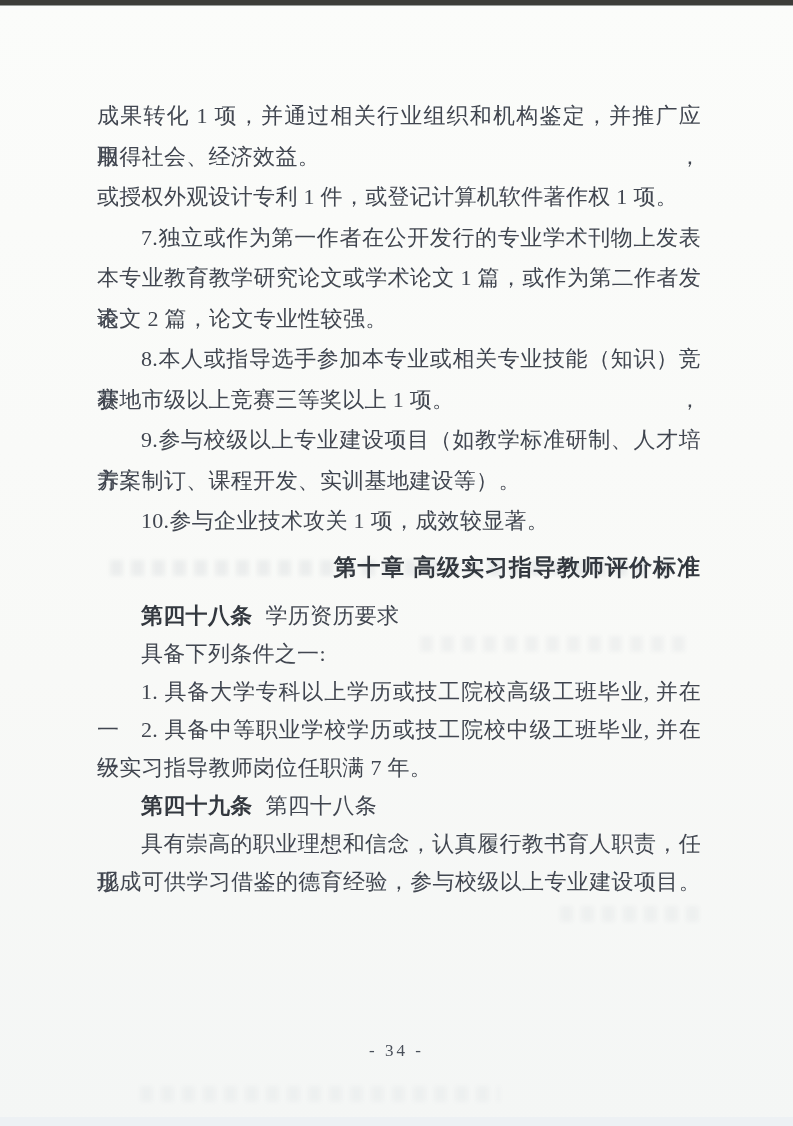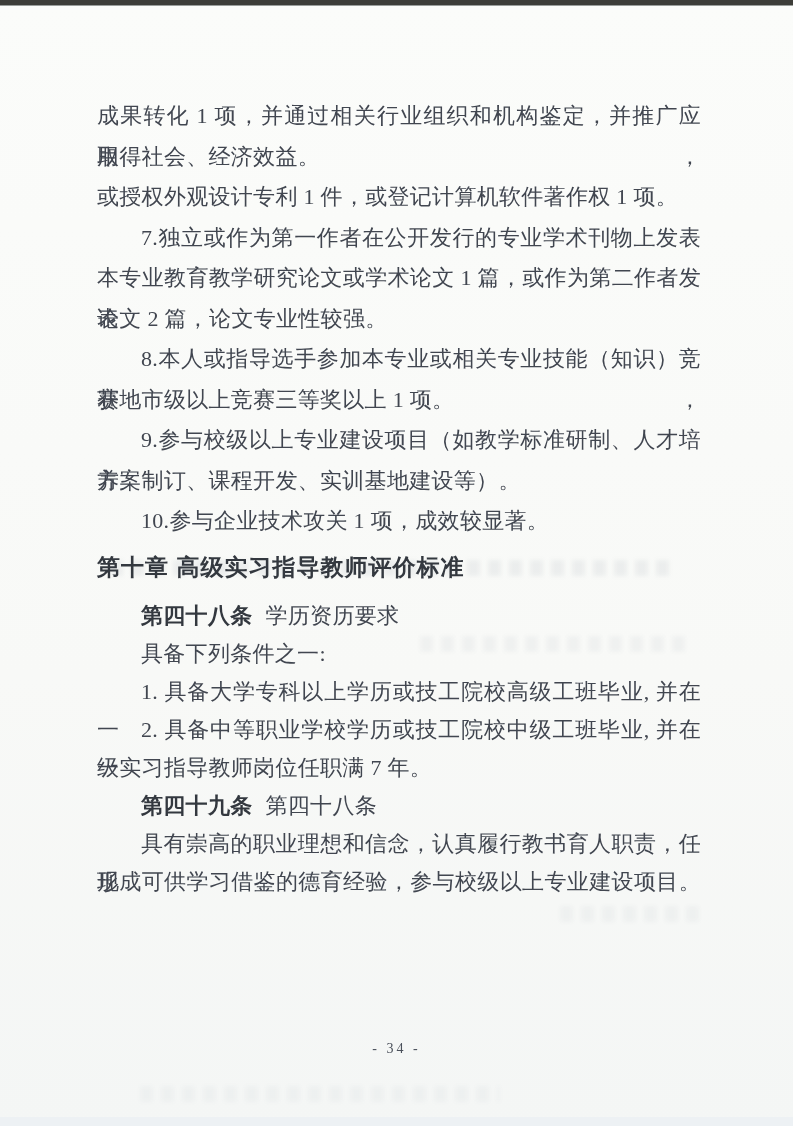--- a/index.html
+++ b/index.html
@@ -48,41 +48,41 @@
     white-space: normal;
     text-align: justify;
     text-align-last: justify;
   }
 
   .chapter-heading {
     height: 36px;
     line-height: 36px;
     margin-top: 7px;
     margin-bottom: 12px;
-    text-align: left;
+    text-align: right;
     font-family: "Liberation Sans", "DejaVu Sans", sans-serif;
     font-weight: bold;
     font-size: 23px;
     letter-spacing: 1px;
     color: #33383f;
   }
 
   .article-no {
     font-family: Liberation Serif, serif;
     font-weight: bold;
     color: #33383f;
   }
   .article-rest { margin-left: 13px; }
 
   .page-number {
     position: absolute;
     top: 1041px;
     left: 0; right: 0;
     text-align: center;
-    font-size: 14px;
+    font-size: 17px;
     letter-spacing: 3px;
     color: #4a505a;
   }
 
   
   .bleed {
     position: absolute;
     height: 16px;
     background: repeating-linear-gradient(90deg,
       rgba(95, 110, 130, 0.08) 0 13px,

